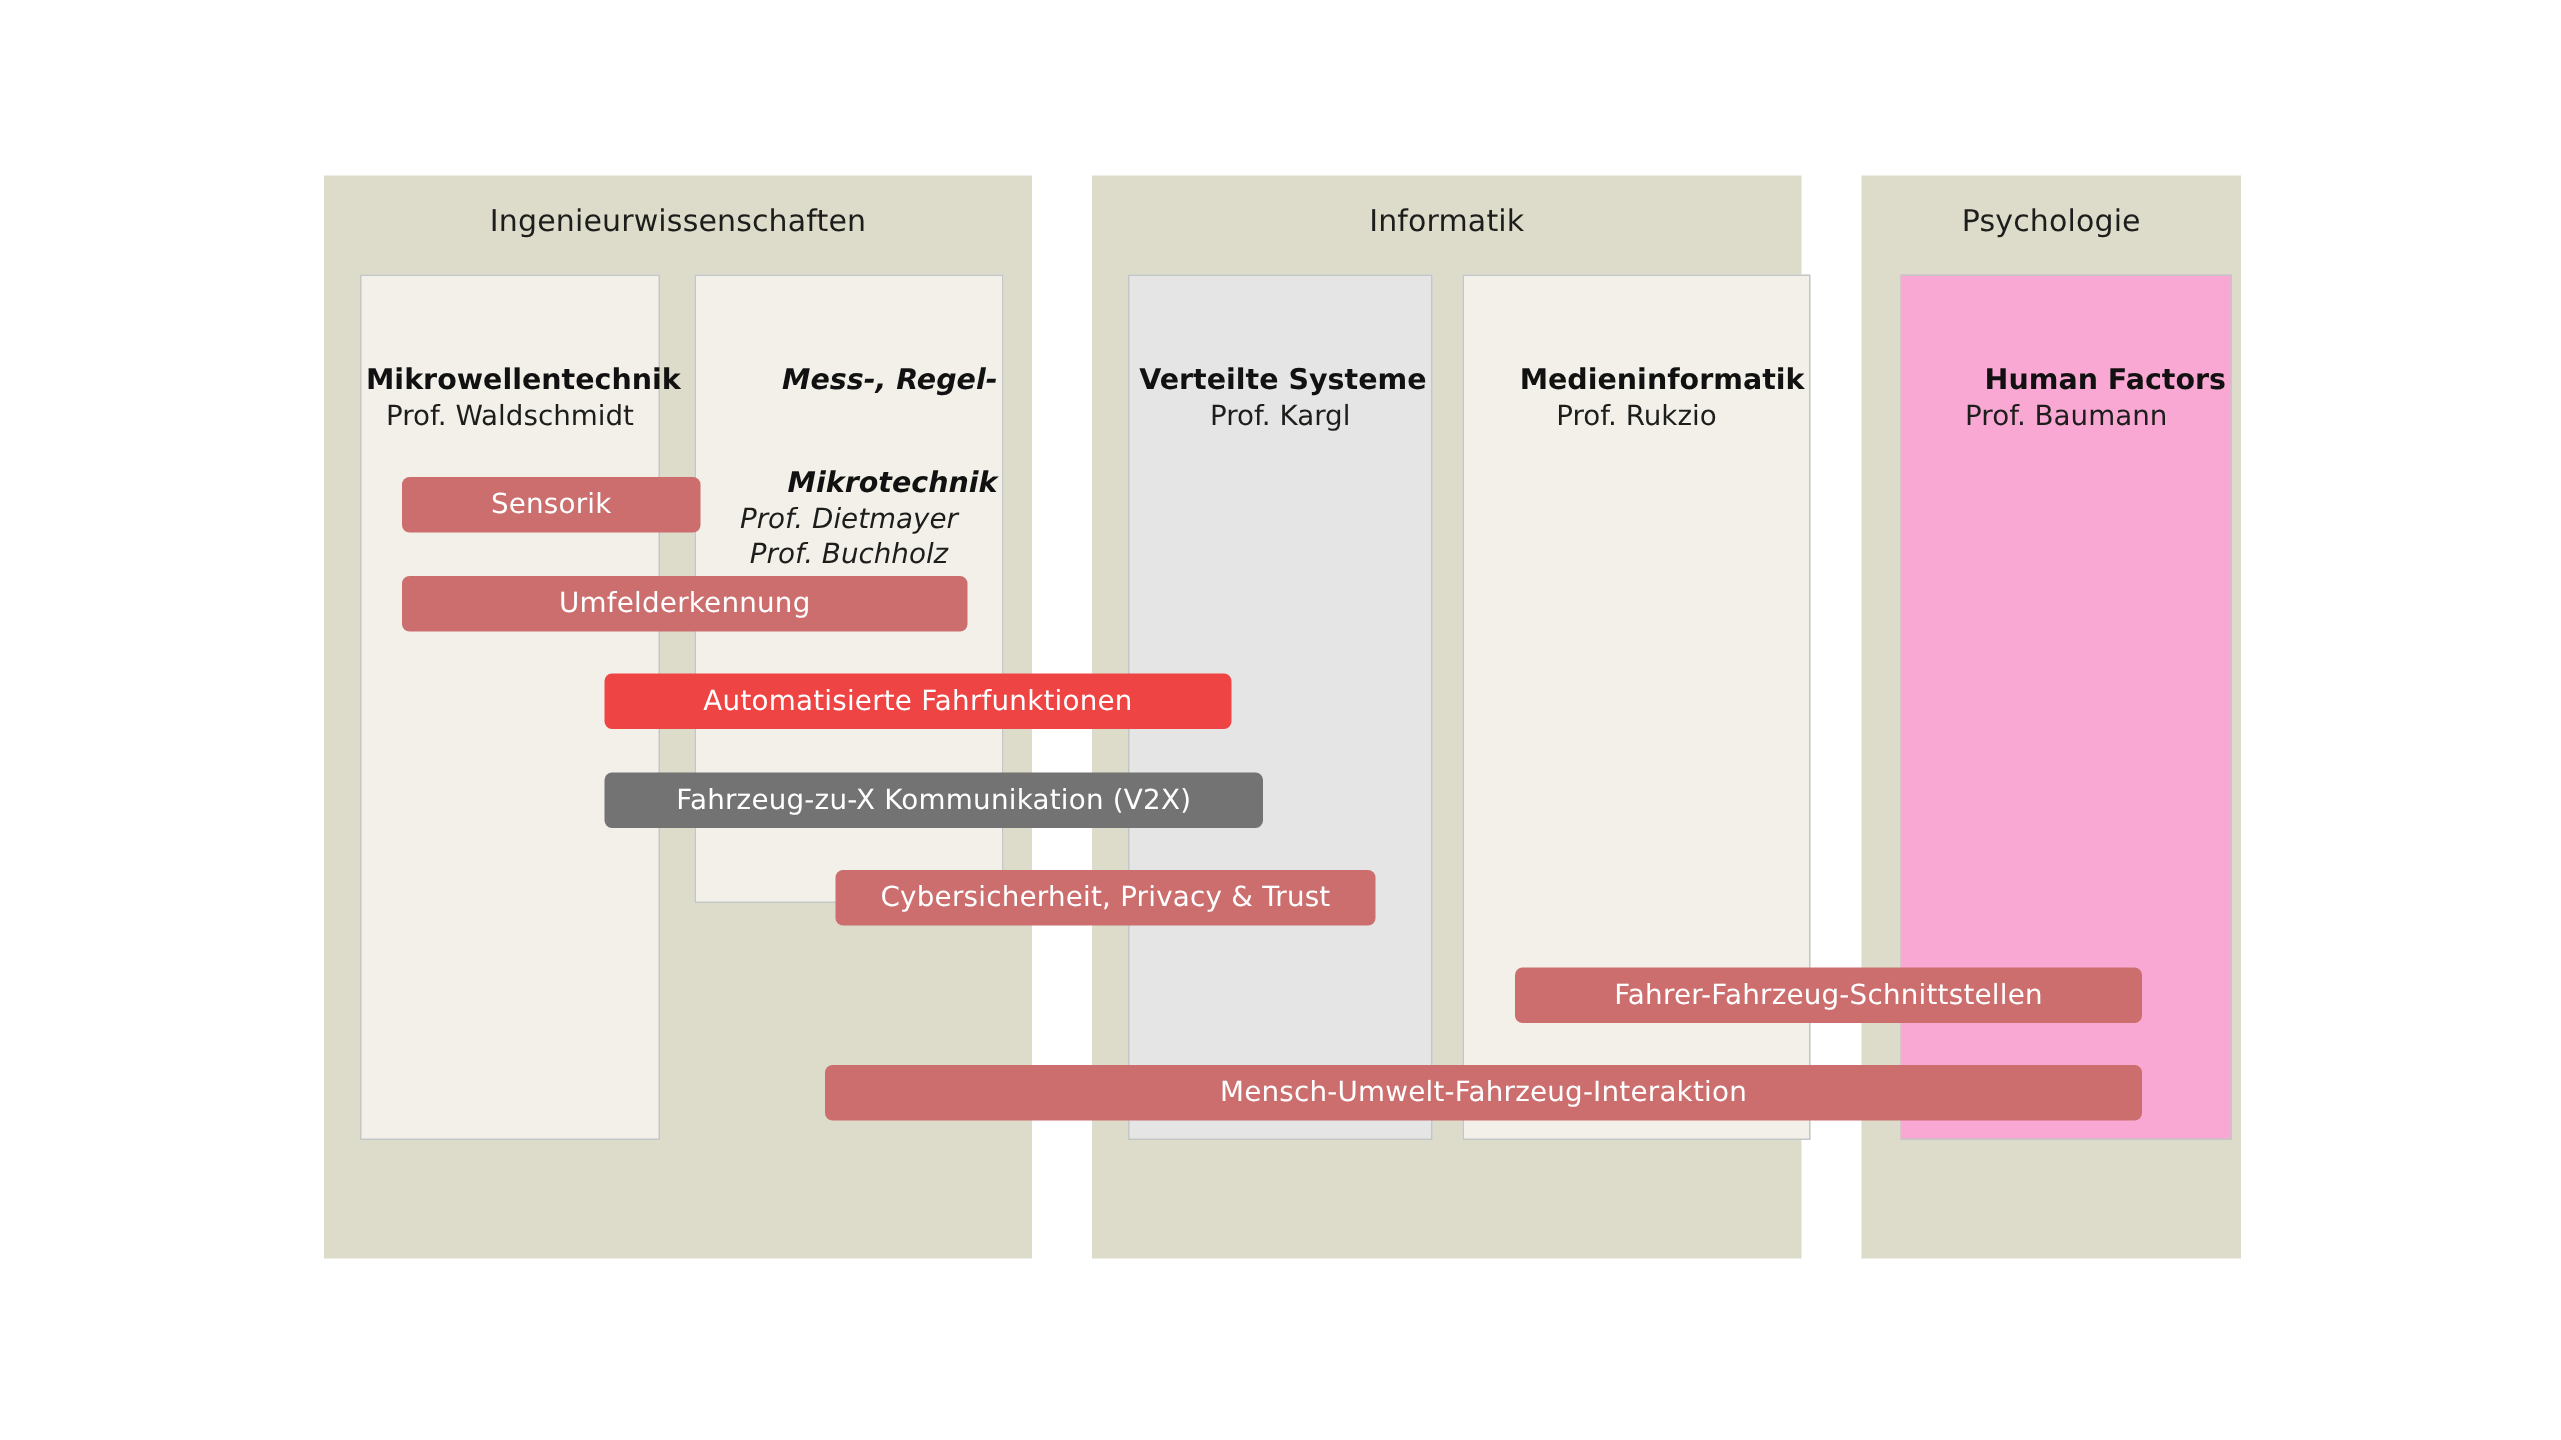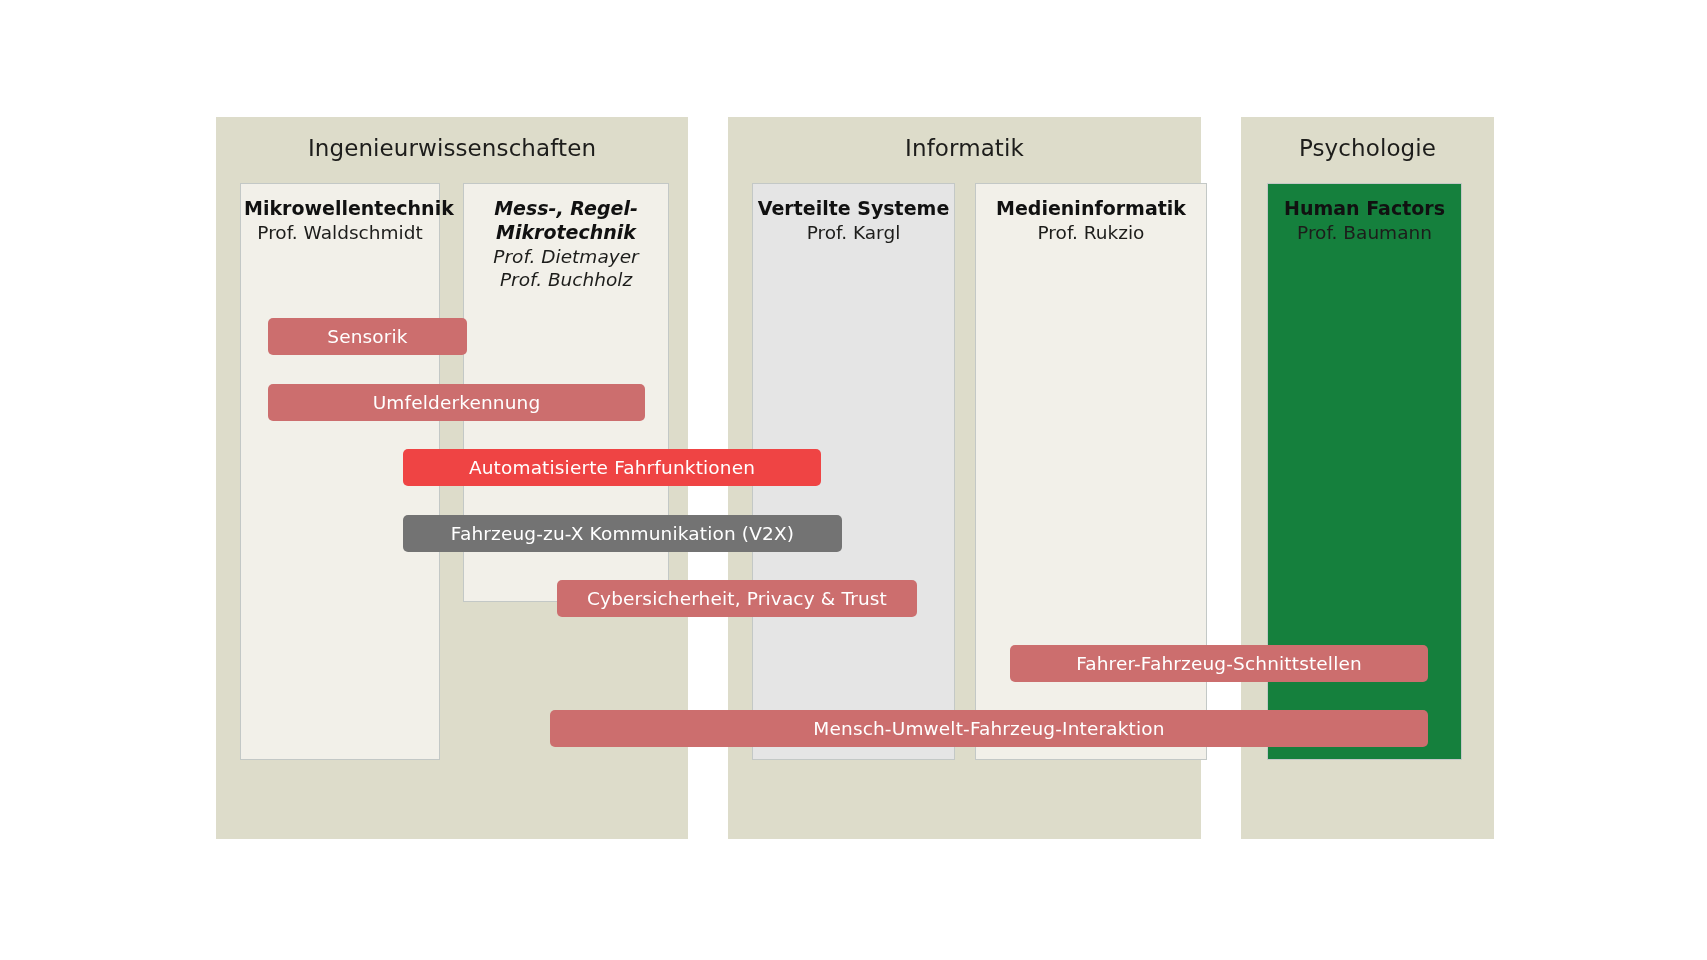--- a/index.html
+++ b/index.html
@@ -25,42 +25,43 @@
     position: absolute;
     background: #dddcca;
     box-sizing: border-box;
   }
   .faculty-title {
     position: absolute;
     left: 0;
     right: 0;
     top: 18px;
     text-align: center;
-    font-size: 23px;
+    font-size: 20px;
     color: #1d1d1b;
     font-weight: 400;
     letter-spacing: 0.1px;
     white-space: nowrap;
   }
 
   
   .institute-card {
     position: absolute;
     background: #f2f0e9;
     border: 1px solid #c3c8c6;
     box-sizing: border-box;
     padding-top: 13px;
   }
   .inst-name {
     font-size: 19px;
     font-weight: bold;
     color: #111111;
-    text-align: center;
+    text-align: right;
     line-height: 1.25;
     padding: 0 3px;
+    margin-top: 45px;
   }
   .inst-prof {
     font-size: 18.5px;
     font-weight: 400;
     color: #1d1d1b;
     text-align: center;
     line-height: 1.28;
     padding: 0 3px;
   }
 
@@ -104,21 +105,21 @@
       <div class="inst-name">Verteilte Systeme</div>
       <div class="inst-prof">Prof. Kargl</div>
     </div>
     <div class="institute-card" style="left: 975px; top: 183px; width: 232px; height: 577px; background: rgb(242, 240, 233); border-color: rgb(195, 200, 198);">
       <div class="inst-name">Medieninformatik</div>
       <div class="inst-prof">Prof. Rukzio</div>
     </div>
     <div class="faculty-panel" style="left: 1241px; top: 117px; width: 253px; height: 722px; background: rgb(221, 220, 202);">
       <div class="faculty-title">Psychologie</div>
     </div>
-    <div class="institute-card" style="left: 1267px; top: 183px; width: 195px; height: 577px; background: #15803d; border-color: rgb(195, 200, 198);">
+    <div class="institute-card" style="left: 1267px; top: 183px; width: 221px; height: 577px; background: #f9a8d4; border-color: rgb(195, 200, 198);">
       <div class="inst-name">Human Factors</div>
       <div class="inst-prof">Prof. Baumann</div>
     </div>
     <div class="topic-bar" style="left: 268px; top: 318px; width: 199px; height: 37px; background: rgb(204, 110, 110); color: rgb(255, 255, 255);">Sensorik</div>
     <div class="topic-bar" style="left: 268px; top: 384px; width: 377px; height: 37px; background: rgb(204, 110, 110); color: rgb(255, 255, 255);">Umfelderkennung</div>
     <div class="topic-bar" style="left: 403px; top: 449px; width: 418px; height: 37px; background: #ef4444; color: rgb(255, 255, 255);">Automatisierte Fahrfunktionen</div>
     <div class="topic-bar" style="left: 403px; top: 515px; width: 439px; height: 37px; background: #737373; color: rgb(255, 255, 255);">Fahrzeug-zu-X Kommunikation (V2X)</div>
     <div class="topic-bar" style="left: 557px; top: 580px; width: 360px; height: 37px; background: rgb(204, 110, 110); color: rgb(255, 255, 255);">Cybersicherheit, Privacy &amp; Trust</div>
     <div class="topic-bar" style="left: 1010px; top: 645px; width: 418px; height: 37px; background: rgb(204, 110, 110); color: rgb(255, 255, 255);">Fahrer-Fahrzeug-Schnittstellen</div>
     <div class="topic-bar" style="left: 550px; top: 710px; width: 878px; height: 37px; background: rgb(204, 110, 110); color: rgb(255, 255, 255);">Mensch-Umwelt-Fahrzeug-Interaktion</div>

